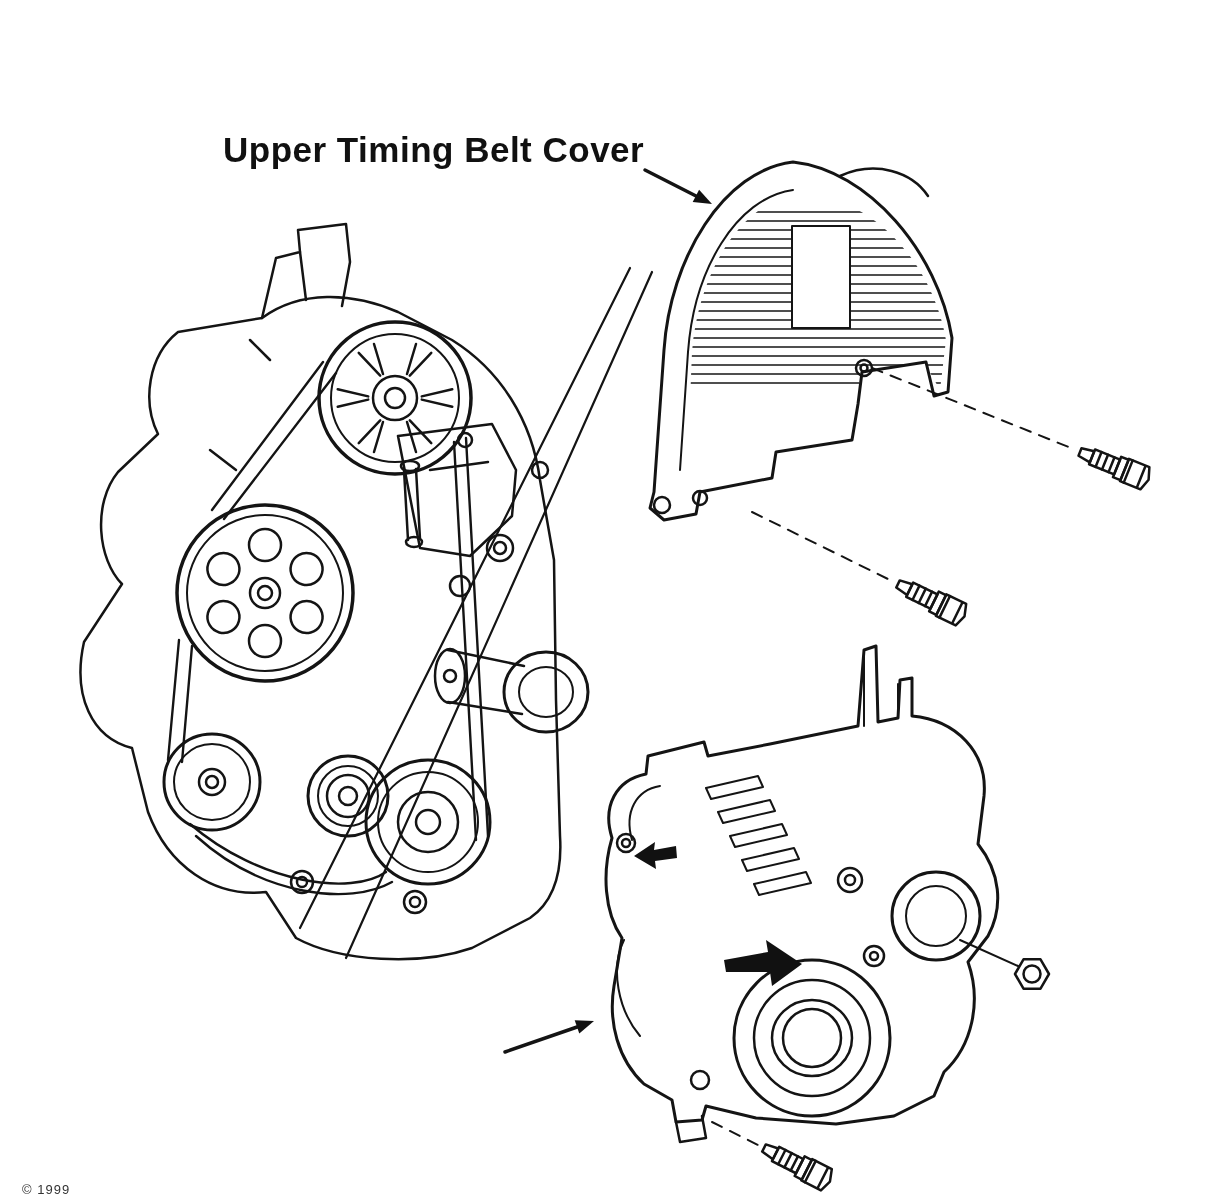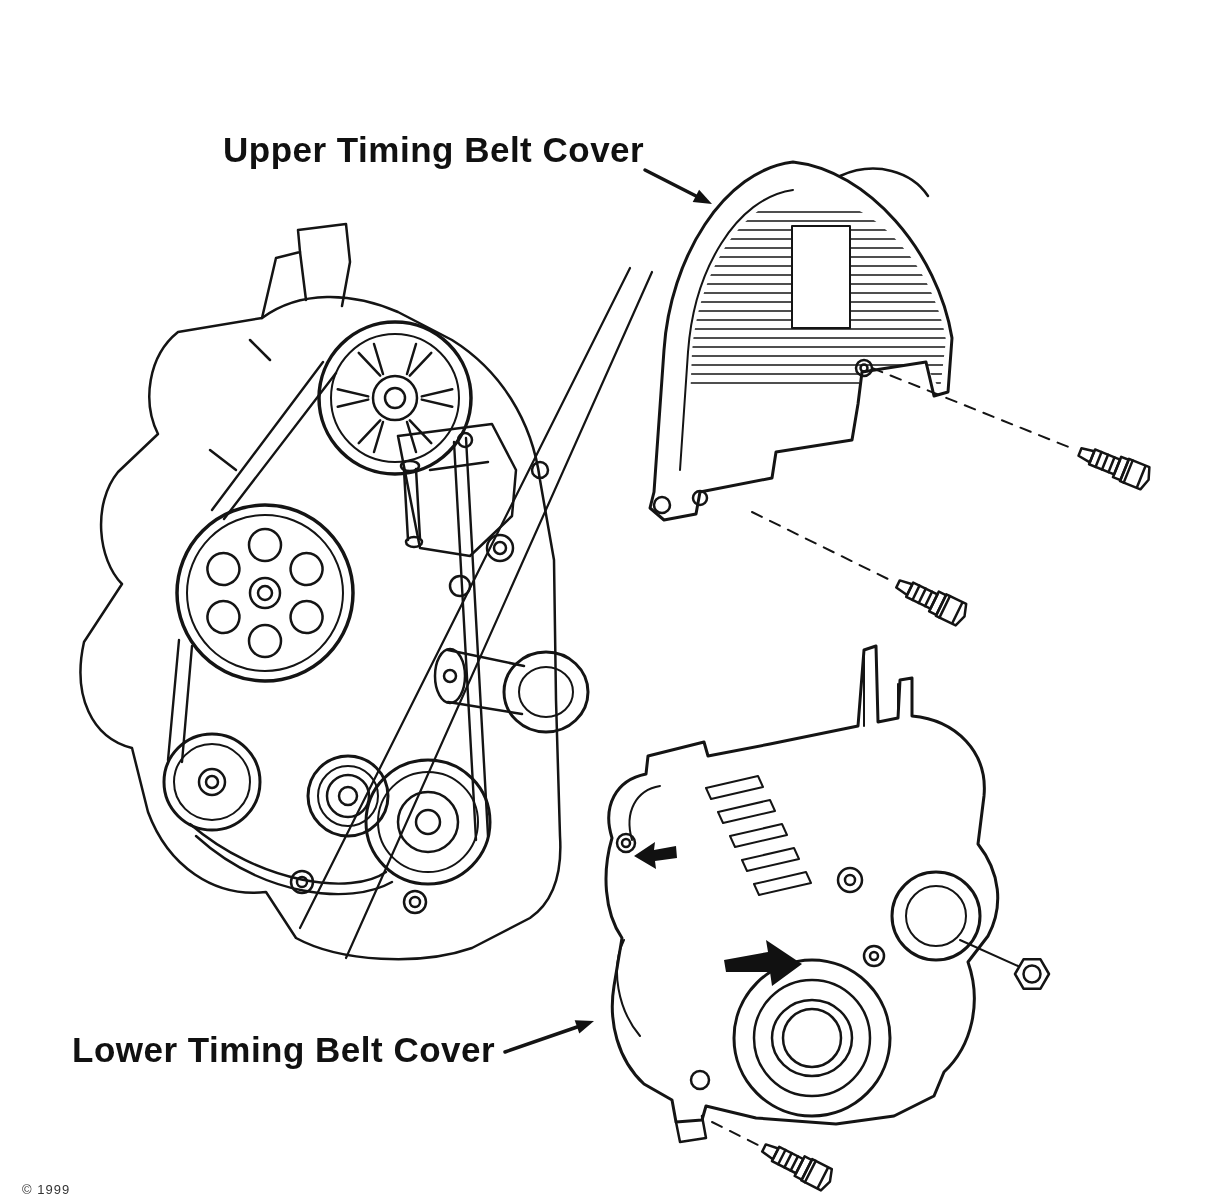--- a/index.html
+++ b/index.html
@@ -263,16 +263,15 @@
       <polygon points="712,204 692.7,202.1 699.1,189.7" fill="#111111" stroke="none"></polygon>
     </g>
     <g>
       <line x1="505" y1="1052" x2="580" y2="1026" stroke-width="3.5"></line>
       <polygon points="594,1021 579.3,1033.5 574.7,1020.3" fill="#111111" stroke="none"></polygon>
     </g>
   </svg>
 
   <div class="part-label label-upper">Upper Timing Belt Cover</div>
 
-  <div class="part-label label-lower">Lower Timing Belt Cover</div>
 
   <div class="watermark">© 1999</div>
 </div>
 
 </body></html>

